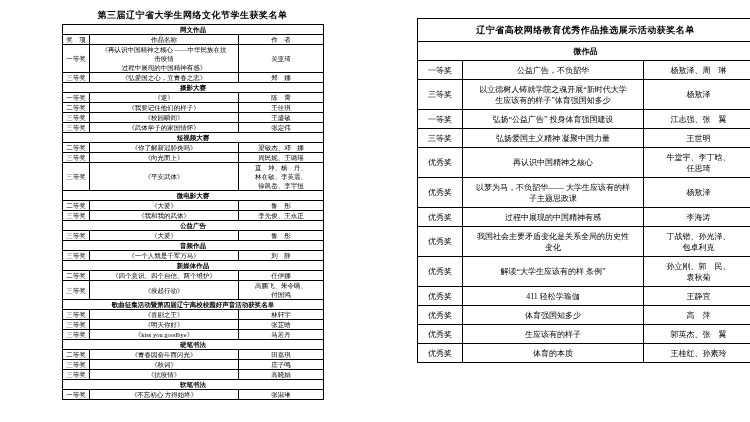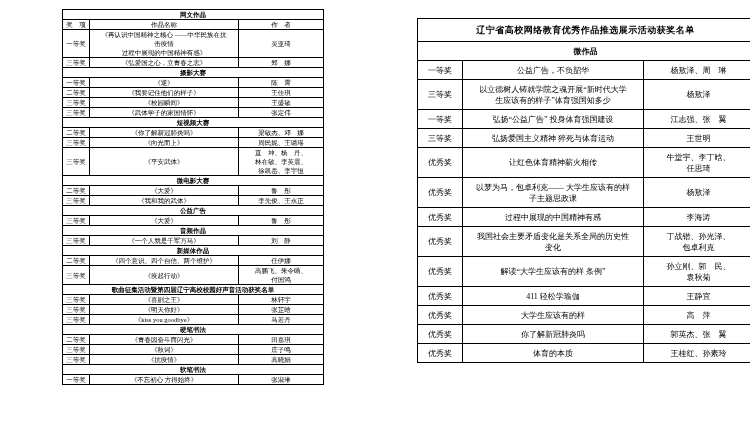--- a/index.html
+++ b/index.html
@@ -24,20 +24,21 @@
   #right-doc td{font-size:8px;line-height:11px;padding:3.5px 2px;}
   tr.sec td{font-weight:bold;}
   #right-doc tr.title-row td{
     font-size:9px;font-weight:bold;padding:5px 2px;letter-spacing:0.5px;line-height:12px;
   }
 </style>
 </head>
 <body>
 
 <div id="left-doc" class="doc">
+  <div class="doc-title">第三届辽宁省大学生网络文化节学生获奖名单</div>
   <table>
     <colgroup>
       <col style="width:27px">
       <col style="width:149px">
       <col style="width:85px">
     </colgroup>
     <tbody id="left-tbody">
         <tr class="sec">
           <td colspan="3">网文作品</td>
         </tr>
@@ -217,32 +218,32 @@
 生应该有的样子”体育强国知多少</td>
           <td>杨敖泽</td>
         </tr>
         <tr>
           <td>一等奖</td>
           <td>弘扬“公益广告”  投身体育强国建设</td>
           <td>江志强、张　翼</td>
         </tr>
         <tr>
           <td>三等奖</td>
-          <td>弘扬爱国主义精神 猝死与体育运动</td>
+          <td>弘扬爱国主义精神 凝聚中国力量</td>
           <td>王世明</td>
         </tr>
         <tr>
           <td>优秀奖</td>
-          <td>让红色体育精神薪火相传</td>
+          <td>再认识中国精神之核心</td>
           <td>牛堂宇、李丁晗、
 任思琦</td>
         </tr>
         <tr>
           <td>优秀奖</td>
-          <td>以梦为马，包卓利克—— 大学生应该有的样
+          <td>以梦为马，不负韶华—— 大学生应该有的样
 子主题思政课</td>
           <td>杨敖泽</td>
         </tr>
         <tr>
           <td>优秀奖</td>
           <td>过程中展现的中国精神有感</td>
           <td>李海涛</td>
         </tr>
         <tr>
           <td>优秀奖</td>
@@ -257,26 +258,26 @@
           <td>孙立刚、郭　民、
 袁秋菊</td>
         </tr>
         <tr>
           <td>优秀奖</td>
           <td>411 轻松学瑜伽</td>
           <td>王静宜</td>
         </tr>
         <tr>
           <td>优秀奖</td>
-          <td>大学生应该有的样</td>
+          <td>体育强国知多少</td>
           <td>高　萍</td>
         </tr>
         <tr>
           <td>优秀奖</td>
-          <td>你了解新冠肺炎吗</td>
+          <td>生应该有的样子</td>
           <td>郭英杰、张　翼</td>
         </tr>
         <tr>
           <td>优秀奖</td>
           <td>体育的本质</td>
           <td>王桂红、孙素玲</td>
         </tr>
       </tbody>
   </table>
 </div>

